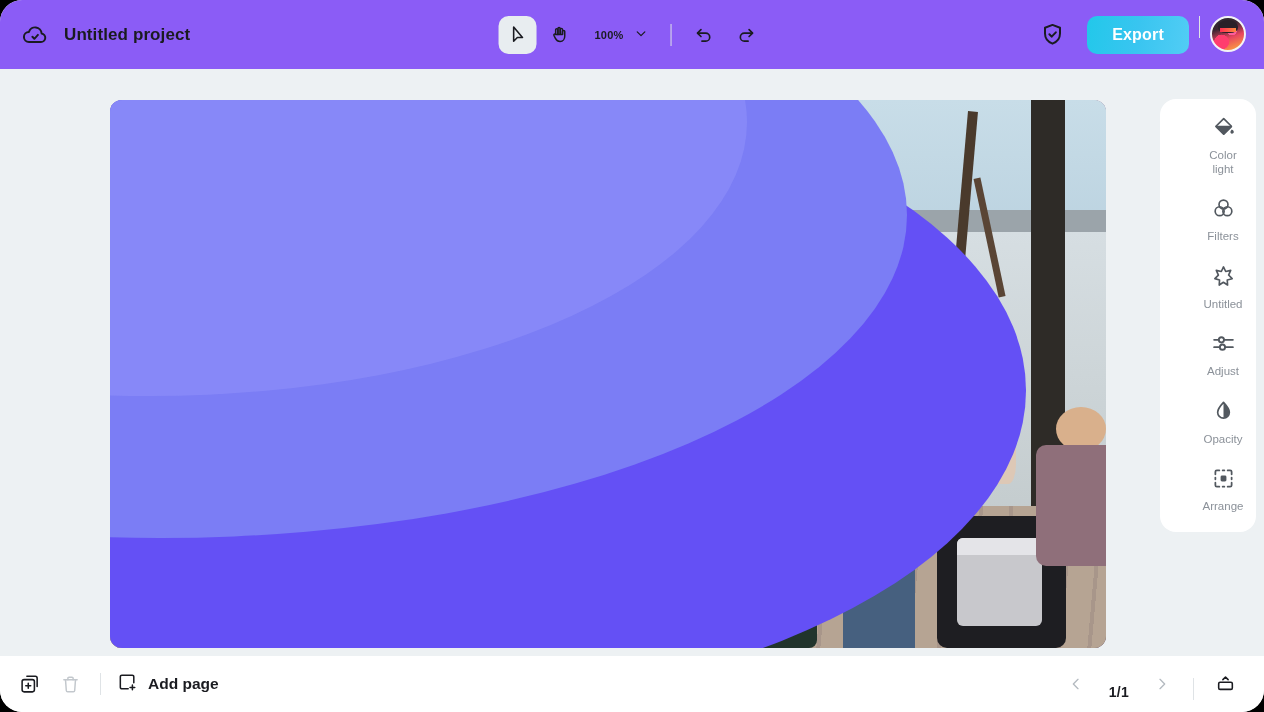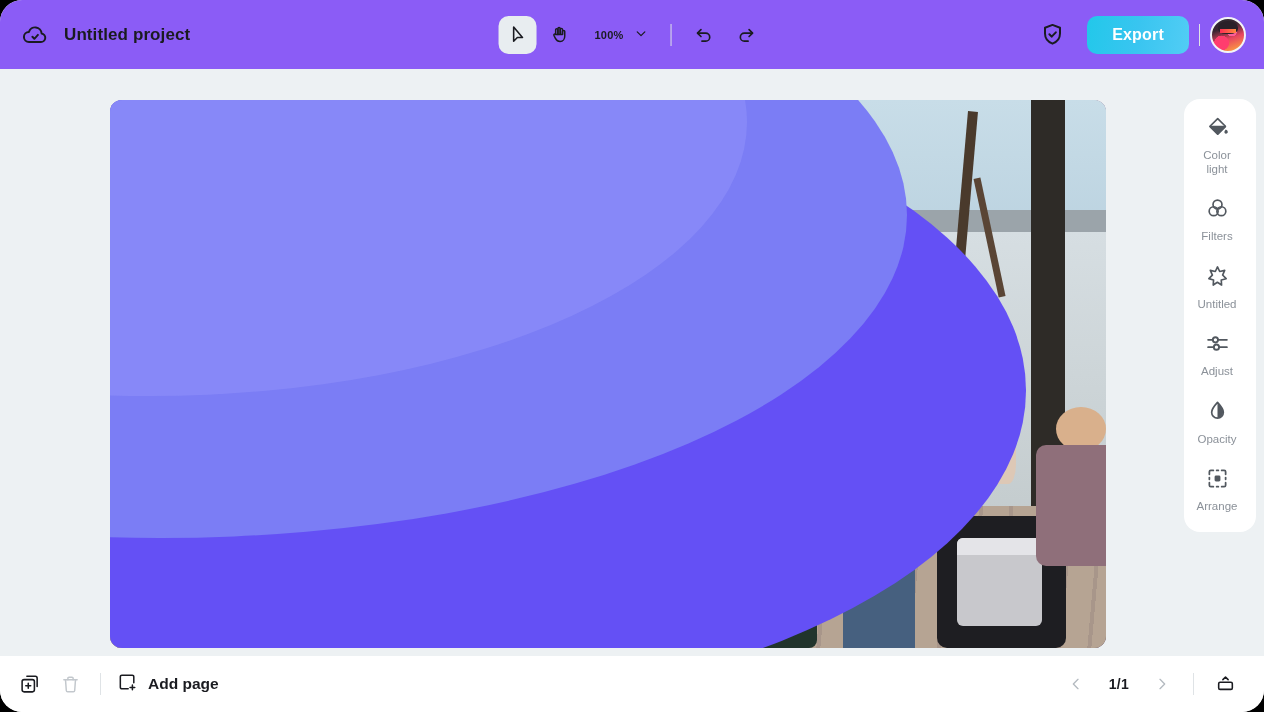--- a/index.html
+++ b/index.html
@@ -43,21 +43,21 @@
   }
   .tool-btn.active { background: #e8edf0; }
   .zoom-box {
     display: flex; align-items: center; gap: 11px;
     height: 38px; padding: 0 9px 0 12px; border-radius: 10px;
     cursor: pointer;
   }
   .zoom-val { font-size: 11px; font-weight: 700; color: #1a1b20; letter-spacing:.2px;}
   .vdiv { width: 1px; height: 22px; background: #dfe3e6; margin: 0 10px; }
   .tb-right {
-    margin-left: auto; display: flex; align-items: center; gap: 0;
+    margin-left: auto; display: flex; align-items: flex-start; gap: 0;
   }
   .shield-btn {
     width: 38px; height: 38px; display:flex; align-items:center; justify-content:center;
     cursor: pointer; margin-right: 16px;
   }
   .export-btn {
     height: 38px; padding: 0 25px; border: none; border-radius: 10px;
     background: linear-gradient(100deg, #22c8ea 0%, #39c5f0 50%, #52cdf5 100%);
     color: #fff; font-size: 16px; font-weight: 700; cursor: pointer;
     font-family: "Liberation Sans", sans-serif; letter-spacing: .2px;
@@ -148,24 +148,24 @@
     z-index: 7; display: flex; align-items: center; gap: 9px;
     opacity: .92;
   }
   .wm-text {
     font-size: 30px; font-weight: 700; color: #5b3df0; letter-spacing: -.5px;
   }
 
   
   .right-panel {
     position: absolute; right: 8px; top: 30px;
-    width: 72px; background: #fff;
+    width: 96px; background: #fff;
     border-radius: 16px;
     padding: 16px 0 18px;
-    display: flex; flex-direction: column; align-items: flex-start; gap: 20px;
+    display: flex; flex-direction: column; align-items: flex-end; gap: 20px;
   }
   .rp-item {
     width: 66px; display: flex; flex-direction: column; align-items: center;
     gap: 5px; cursor: pointer;
   }
   .rp-label {
     font-size: 11.5px; color: #8b9199; line-height: 1.18; text-align: center;
     font-family: "Liberation Sans", sans-serif;
   }
 
@@ -178,21 +178,21 @@
   .bb-btn {
     width: 40px; height: 36px; display: flex; align-items: center; justify-content: center;
     cursor: pointer; background: none; border: none;
   }
   .addpage {
     display: flex; align-items: center; gap: 10px; cursor: pointer;
     padding: 0 6px; height: 36px;
   }
   .addpage-label { font-size: 15.5px; font-weight: 700; color: #1a1b20; }
   .bb-right {
-    margin-left: auto; display: flex; align-items: center; gap: 6px;
+    margin-left: auto; display: flex; align-items: flex-end; gap: 6px;
   }
   .pagenum { font-size: 14px; font-weight: 700; color: #1a1b20; padding: 0 12px; letter-spacing:.3px;}
   .chev-btn { width: 30px; height: 32px; display:flex; align-items:center; justify-content:center; cursor:pointer;}
 </style>
 </head>
 <body>
 
 <div class="app">
 
   <div class="topbar">

